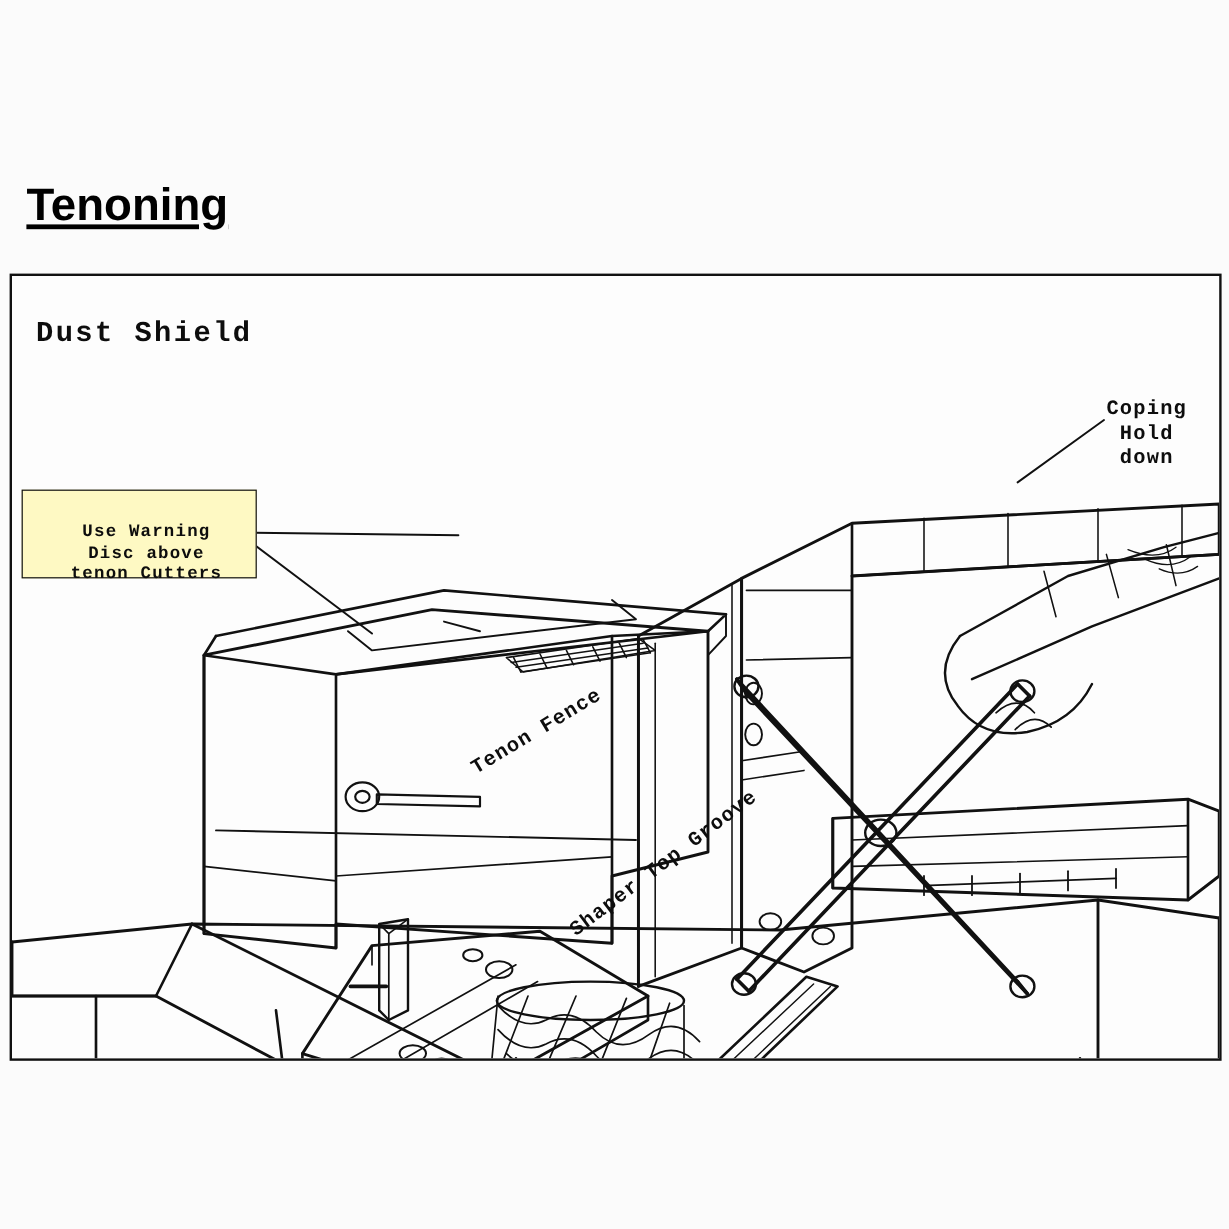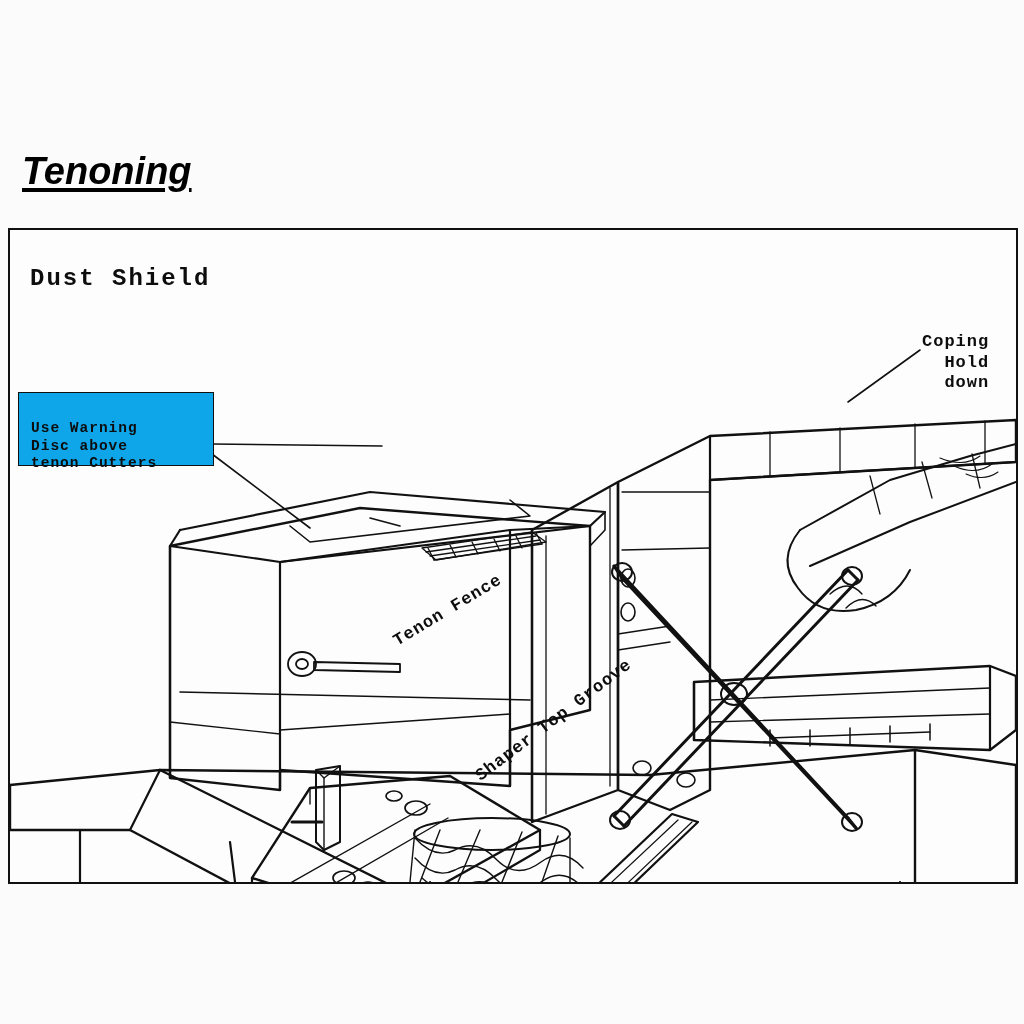--- a/index.html
+++ b/index.html
@@ -21,21 +21,20 @@
     background: #fbfbfb;
   }
 
   
   #title {
     position: absolute;
     left: 22px;
     top: 150px;
     font-family: "Liberation Sans", sans-serif;
     font-weight: bold;
-    font-style: italic;
     font-size: 38px;
     letter-spacing: 0px;
     color: #000;
     text-decoration: underline;
     text-underline-offset: 4px;
     text-decoration-thickness: 4px;
     white-space: nowrap;
   }
 
   
@@ -71,30 +70,31 @@
     left: 20px;
     top: 14px;
     font-size: 24px;
     letter-spacing: 2px;
   }
   #lbl-coping {
     left: 912px;
     top: 82px;
     font-size: 17px;
     letter-spacing: 1px;
-    text-align: right;
+    text-align: center;
   }
   #callout {
     position: absolute;
     left: 8px;
-    top: 162px;
+    top: 178px;
     width: 194px;
     height: 72px;
     border: 1.5px solid #111;
-    background: #0ea5e9;
+    background: #fef9c3;
+    text-align: center;
   }
   #callout .label {
     position: static;
     font-size: 14.5px;
     letter-spacing: 1px;
     padding: 7px 0 0 12px;
   }
   .rot-label {
     position: absolute;
     font-family: "Liberation Mono", monospace;

